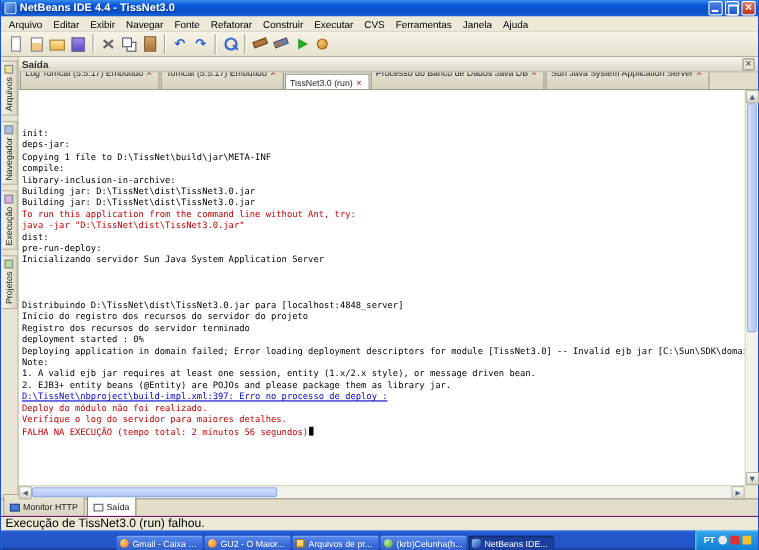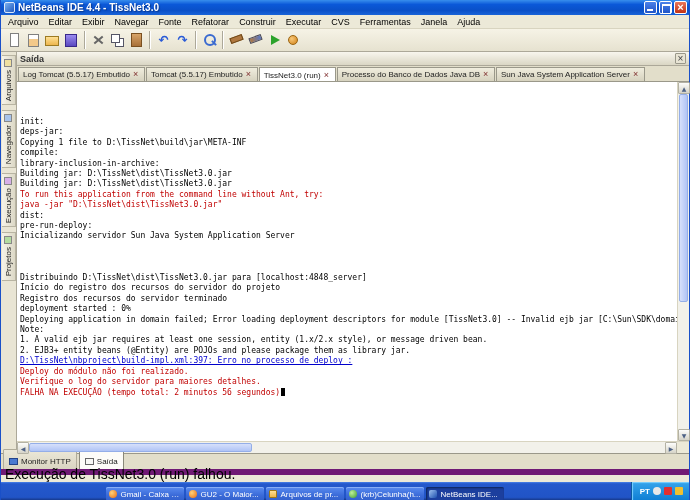--- a/index.html
+++ b/index.html
@@ -56,21 +56,21 @@
   .projects-tab-icon { background: #b4dca0; }
   .side-label { writing-mode: vertical-rl; transform: rotate(180deg); font-size: 8px; color: #222; }
 
   .output-panel { flex: 1; display: flex; flex-direction: column; border-left: 1px solid #aca899; min-width: 0; }
   .output-header { flex: 0 0 14px; height: 14px; background: linear-gradient(#f8f6ee,#dad6c4); border-bottom: 1px solid #aca899; display: flex; align-items: center; padding: 0 3px; }
   .output-title { font-size: 9px; font-weight: bold; color: #333; flex: 1; }
   .panel-close { width: 11px; height: 11px; position: relative; border: 1px solid #9a988a; background: #e8e4d4; border-radius: 1px; }
   .panel-close::before { content: "×"; position: absolute; inset: 0; text-align: center; font-size: 10px; line-height: 9px; color: #444; }
 
   .tab-row { flex: 0 0 16px; height: 16px; background: #e2deca; display: flex; align-items: flex-end; padding: 1px 0 0 1px; border-bottom: 1px solid #9a988a; overflow: hidden; }
-  .otab { display: inline-flex; align-items: center; font-size: 8px; color: #222; padding: 2px 4px; border: 1px solid #9a988a; border-bottom: none; background: linear-gradient(#f0edde,#d6d2be); margin-right: 1px; white-space: nowrap; height: 14px; }
+  .otab { display: inline-flex; align-items: center; font-size: 8px; color: #222; padding: 2px 4px; border: 1px solid #9a988a; border-bottom: none; background: linear-gradient(#f0edde,#d6d2be); margin-right: 1px; white-space: nowrap; height: 30px; }
   .otab.active { background: #fff; height: 15px; position: relative; z-index: 2; margin-bottom: -1px; }
   .tab-close { margin-left: 3px; position: relative; width: 7px; height: 9px; }
   .tab-close::before { content: "×"; position: absolute; inset: 0; font-size: 9px; line-height: 9px; color: #803030; }
 
   .console-wrap { flex: 1; display: flex; min-height: 0; background: #fff; }
   .console { flex: 1; overflow: hidden; padding: 2px 0 0 3px; font-family: "DejaVu Sans Mono", monospace; font-size: 8px; line-height: 10.4px; color: #000; margin-top: 33px; }
   .cline { white-space: pre; min-height: 10.4px; }
   .ctext.error { color: #c00000; }
   .ctext.link { color: #0000cc; text-decoration: underline; }
   .caret { display: none; }
@@ -92,21 +92,21 @@
   .scorner { flex: 0 0 12px; background: #ece9d8; }
 
   
   .bottom-tabs { flex: 0 0 16px; height: 16px; background: #e2deca; border-top: 1px solid #9a988a; display: flex; align-items: center; padding-left: 2px; gap: 2px; }
   .btab { display: inline-flex; align-items: center; gap: 3px; font-size: 8px; padding: 1px 5px; height: 26px; border: 1px solid #b0ac9a; background: linear-gradient(#ece8d8,#d4d0bc); color: #222; white-space: nowrap; border-radius: 1px; }
   .btab.active { background: #fdfcf8; border-color: #8a887a; }
   .http-monitor-icon { width: 9px; height: 7px; background: #4a7ad0; border: 1px solid #24448a; }
   .output-icon { width: 9px; height: 7px; background: #f8f8f4; border: 1px solid #666; }
 
   
-  .statusbar { flex: 0 0 13px; height: 13px; background: #ece9d8; border-top: 6px solid #701a75; display: flex; align-items: flex-end; padding-left: 4px; font-size: 14px; color: #000; }
+  .statusbar { flex: 0 0 13px; height: 13px; background: #ece9d8; border-top: 1px solid #701a75; display: flex; align-items: flex-end; padding-left: 4px; font-size: 11px; color: #000; }
 
   
   .taskbar { flex: 0 0 18px; height: 18px; background: linear-gradient(#4a82e8 0%,#2458cc 10%,#2154c6 85%,#16398c 100%); display: flex; align-items: stretch; overflow: hidden; }
   .start-button { display: flex; align-items: center; gap: 18px; padding: 0 12px 0 5px; background: linear-gradient(#7ec25f,#3e9733 45%,#2e7d26); border-radius: 0 8px 8px 0; box-shadow: inset 0 1px 1px #b8e89c; color: #fff; font-size: 10px; font-weight: bold; font-style: italic; text-shadow: 1px 1px 1px #1c4c14; flex: 0 0 auto; margin-top: 44px; }
   .win-logo { width: 9px; height: 9px; background: conic-gradient(#81bc06 0 25%, #ffba08 25% 50%, #05a6f0 50% 75%, #f35325 75%); border-radius: 1px; transform: skewY(-6deg); }
   .task-buttons { flex: 1; display: flex; align-items: center; gap: 2px; padding: 12px 2px; min-width: 0; margin-left: 30px; }
   .task-button { flex: 1; max-width: 78px; min-width: 0; height: 14px; display: flex; align-items: center; gap: 3px; padding: 0 3px; border-radius: 2px; background: linear-gradient(#5a8cf0,#3a6ad8 60%,#3260cc); box-shadow: inset 0 1px 0 #88aef6; color: #fff; font-size: 8px; }
   .task-button.active { background: #1c3f9e; box-shadow: inset 1px 1px 2px #0c2458; }
   .task-label { overflow: hidden; text-overflow: ellipsis; white-space: nowrap; }
   .task-icon { flex: 0 0 8px; width: 8px; height: 8px; border-radius: 2px; }

